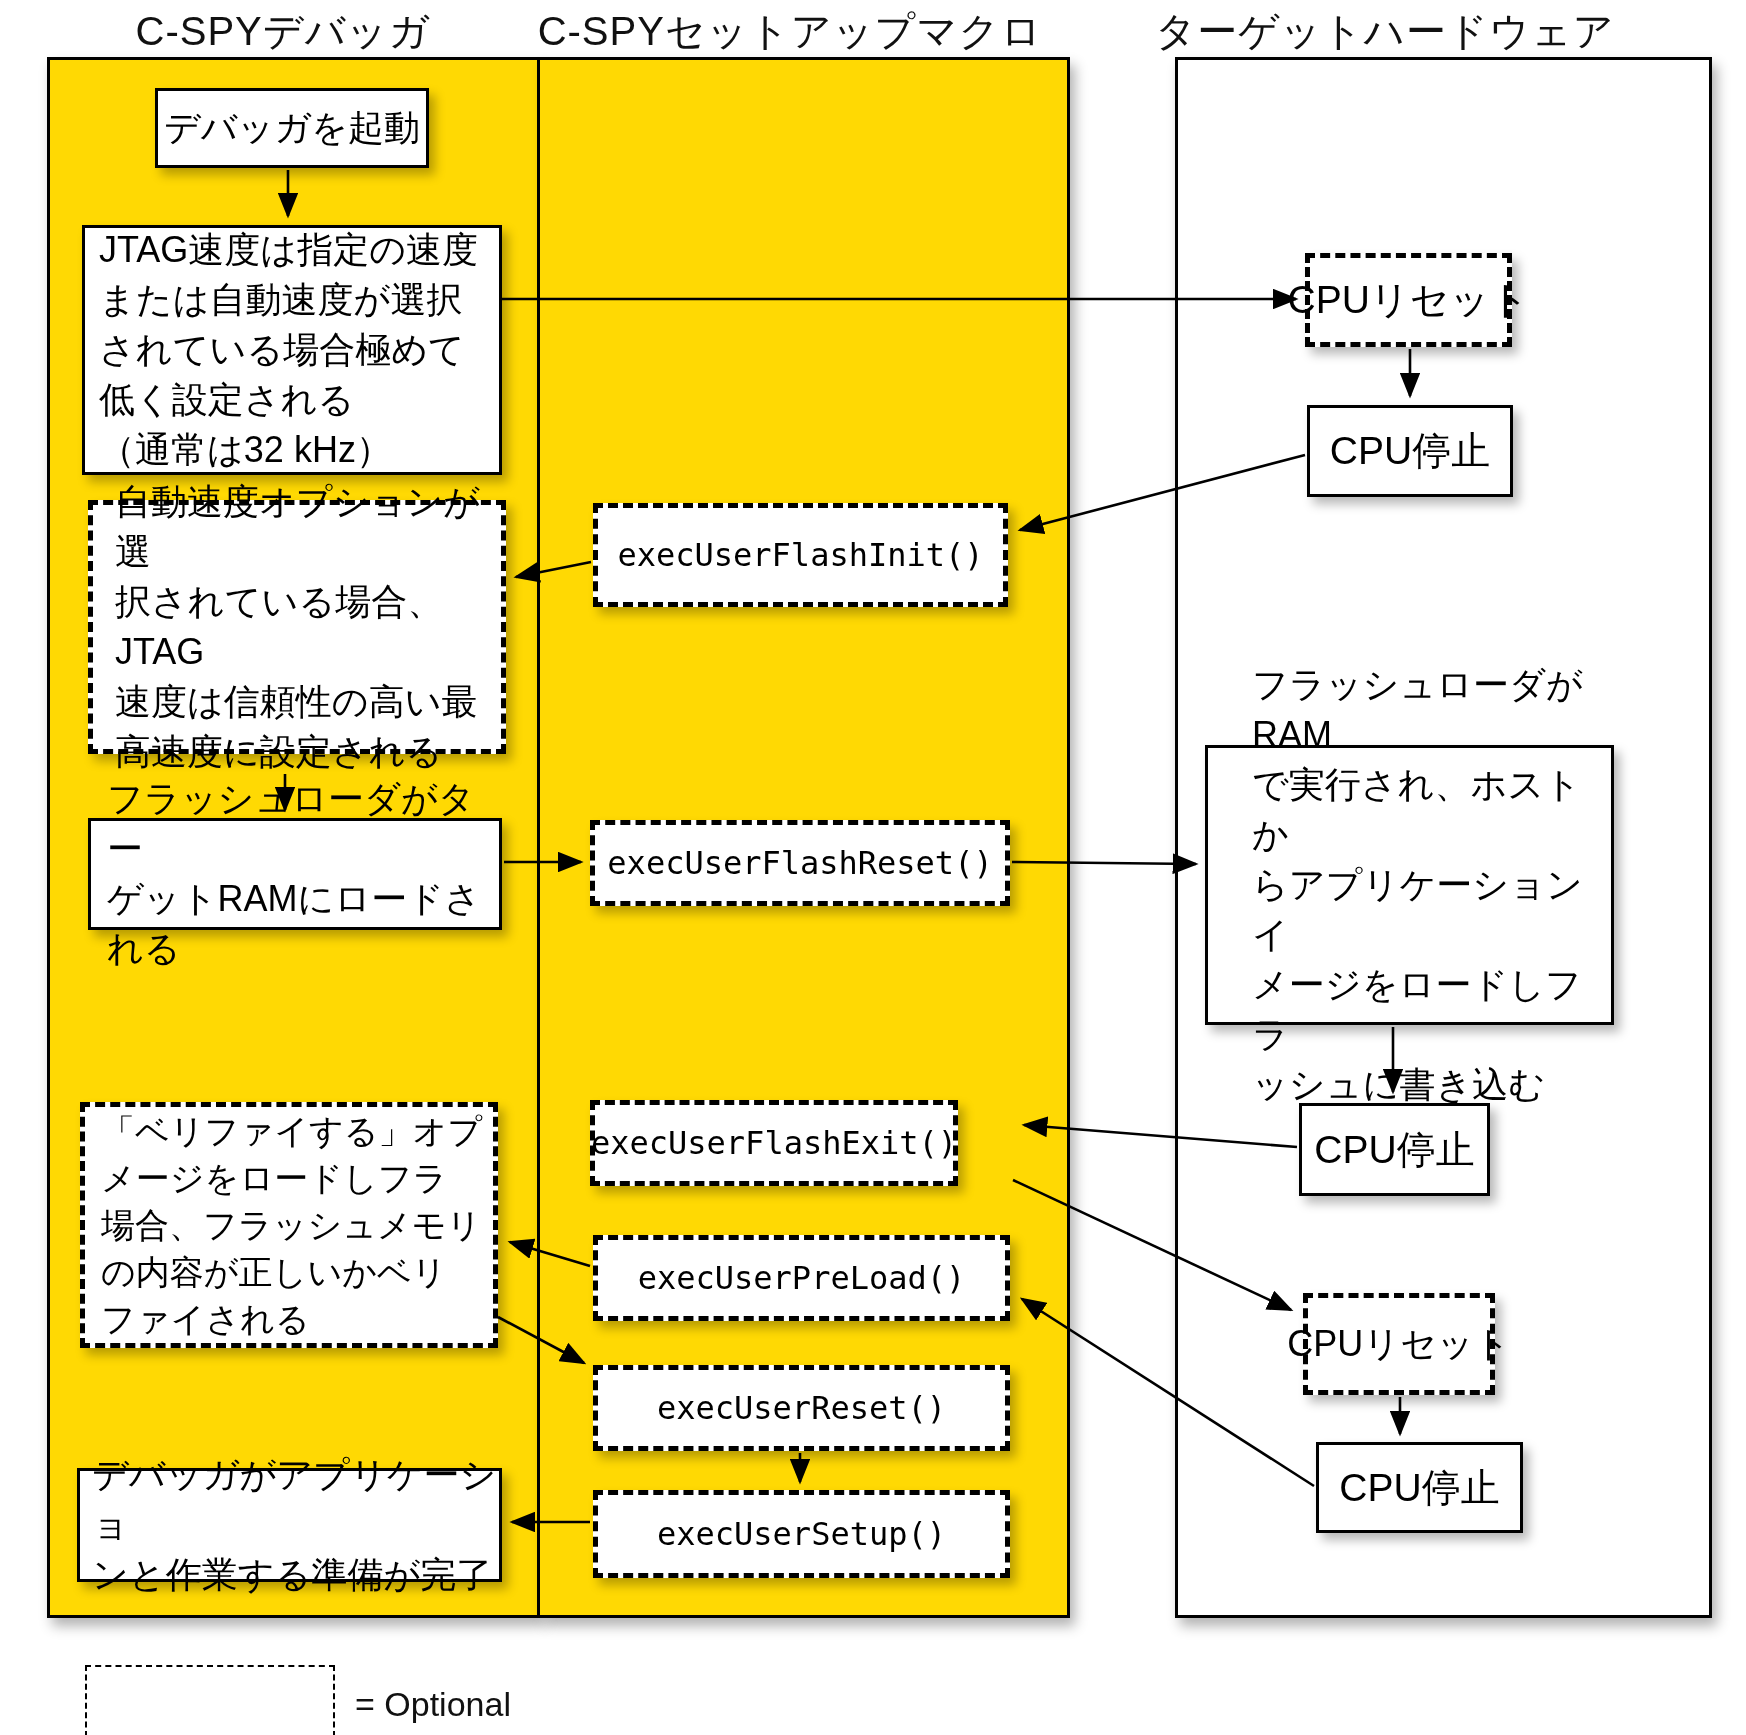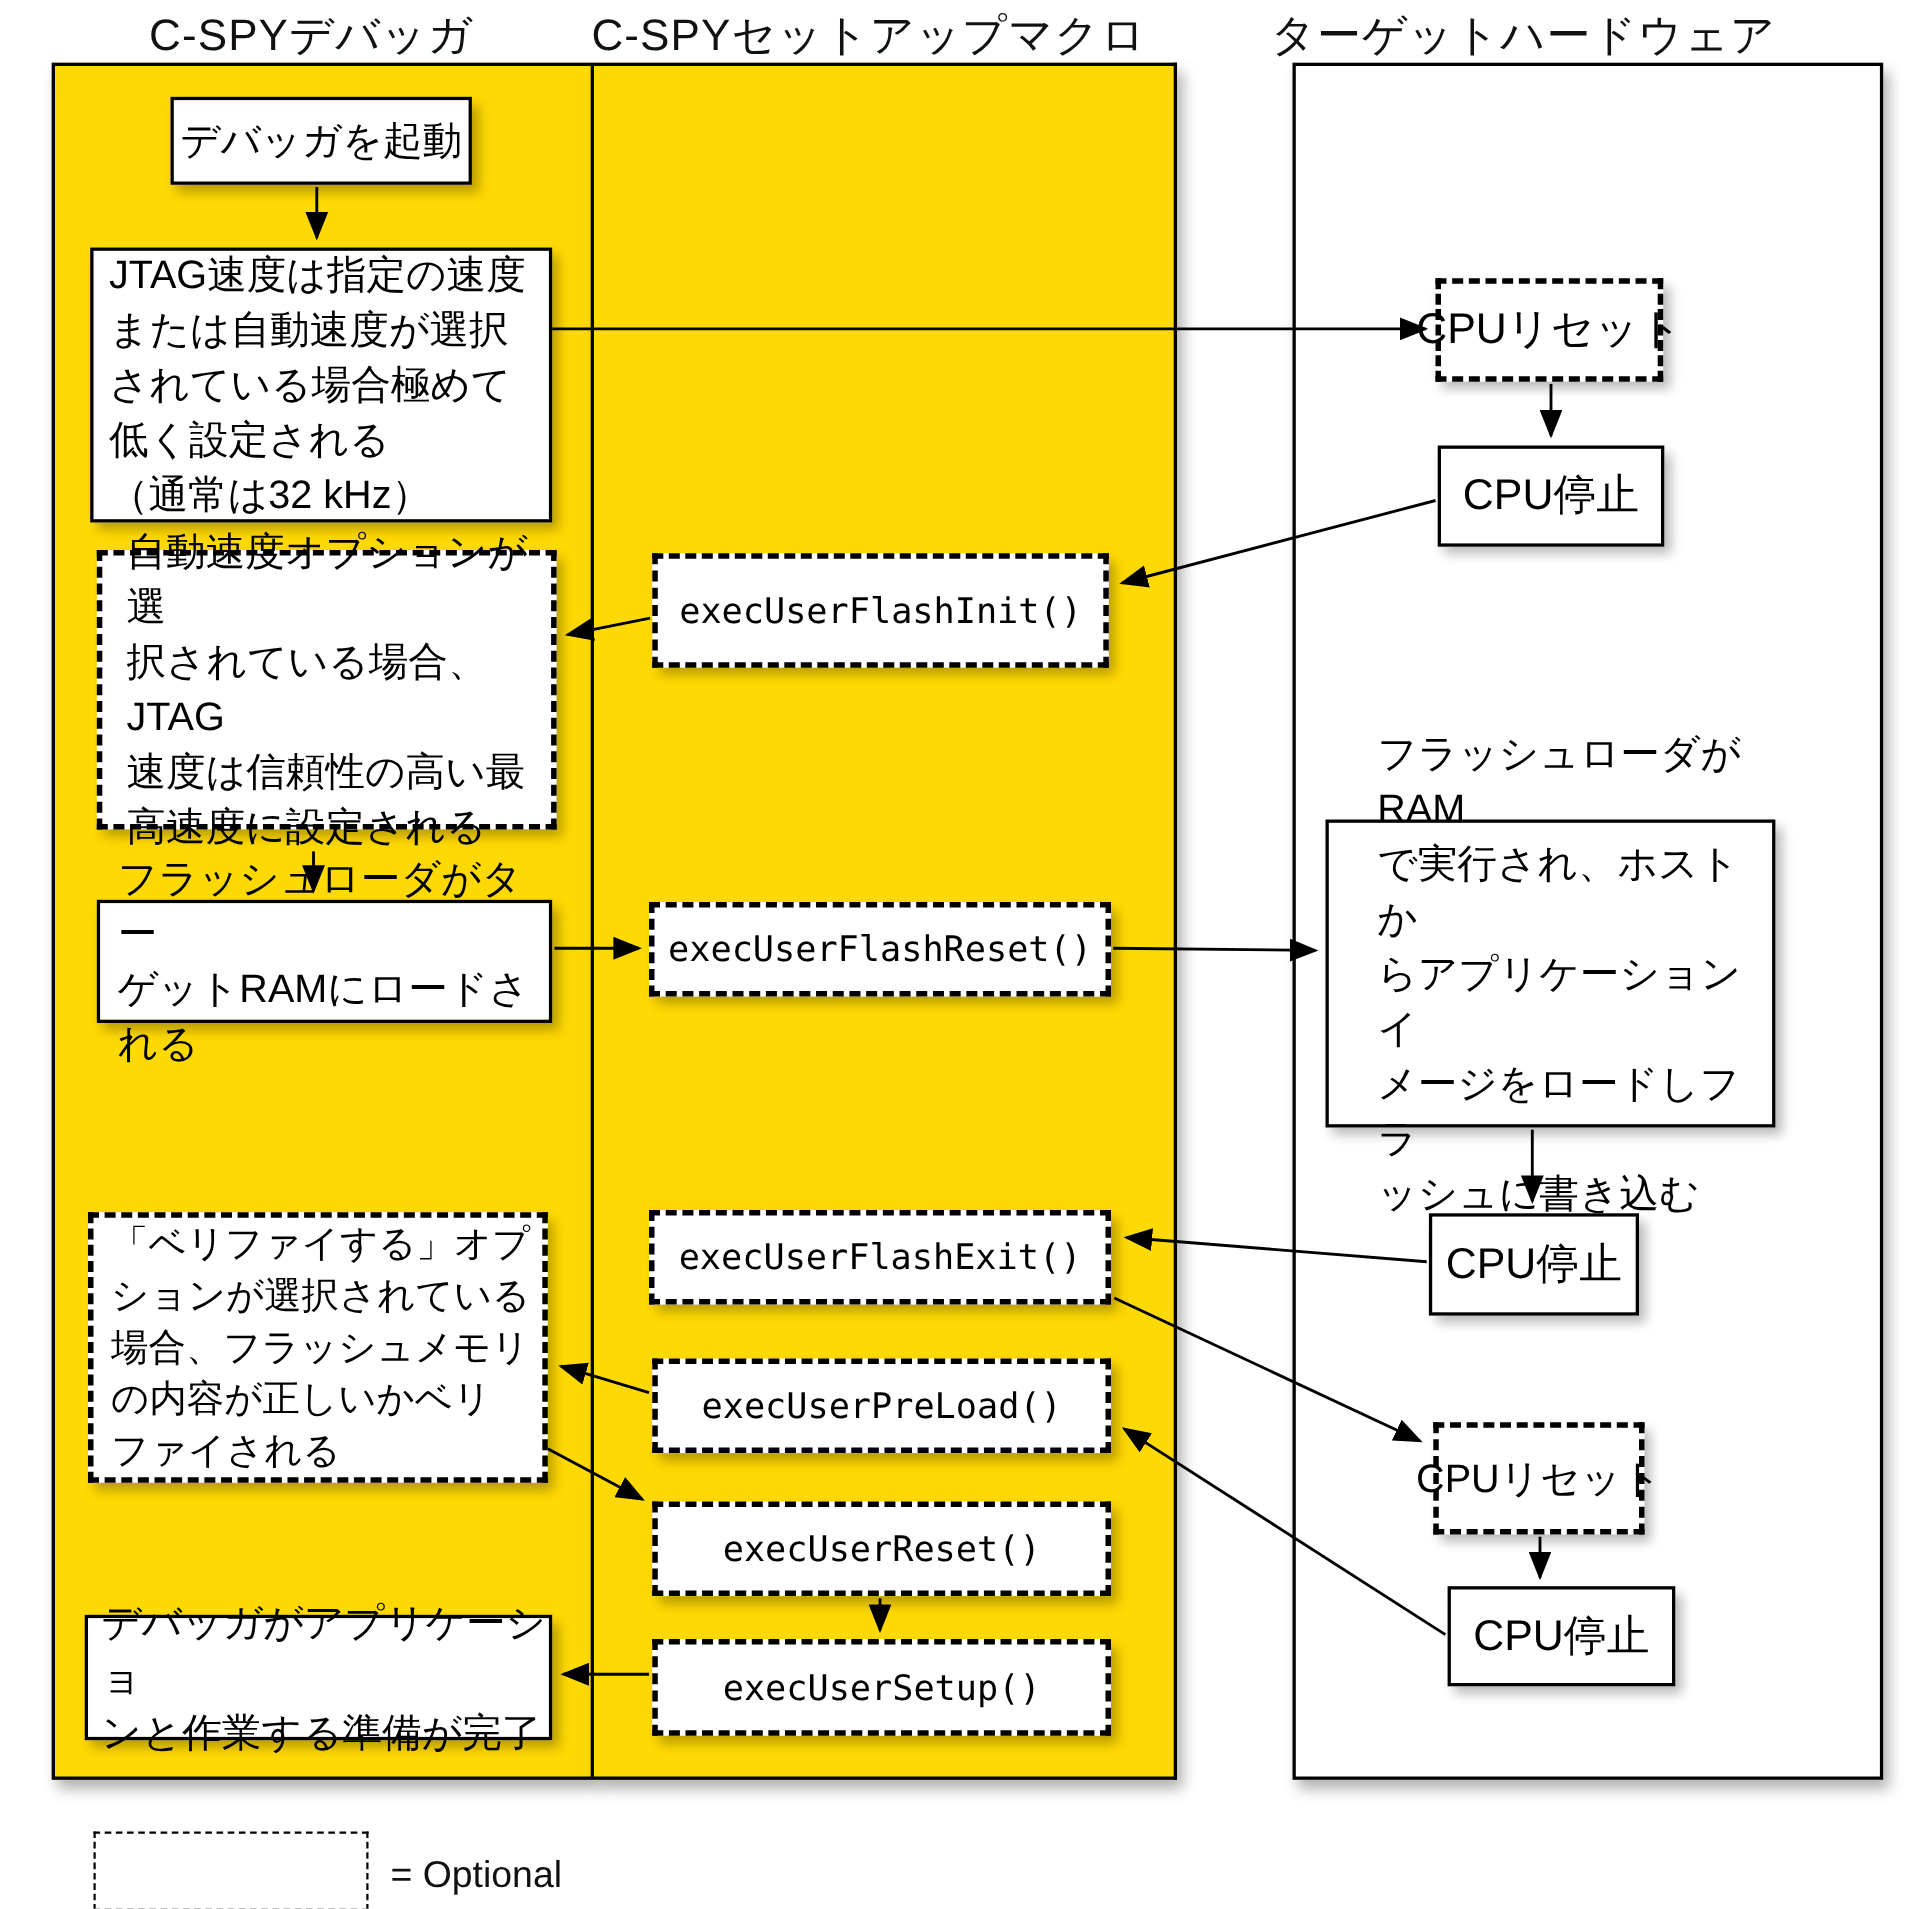--- a/index.html
+++ b/index.html
@@ -59,40 +59,40 @@
 高速度に設定される</span>
     </div>
 
   <div class="box jp36 left" style="left:88px;top:818px;width:414px;height:112px;padding-left:16px;">
     <span class="pre">フラッシュローダがター
 ゲットRAMにロードされる</span>
     </div>
 
   <div class="box dashed jp34 left" style="left:80px;top:1102px;width:418px;height:246px;padding-left:16px;">
     <span class="pre">「ベリファイする」オプ
-ションが選択されている
+メージをロードしフラ
 場合、フラッシュメモリ
 の内容が正しいかベリ
 ファイされる</span>
     </div>
 
   <div class="box jp36 left" style="left:77px;top:1468px;width:425px;height:114px;padding-left:12px;">
     <span class="pre">デバッガがアプリケーショ
 ンと作業する準備が完了</span>
     </div>
 
   <div class="box dashed mono" style="left:593px;top:503px;width:415px;height:104px;">
     <span>execUserFlashInit()</span>
     </div>
 
   <div class="box dashed mono" style="left:590px;top:820px;width:420px;height:86px;">
     <span>execUserFlashReset()</span>
     </div>
 
-  <div class="box dashed mono" style="left:590px;top:1100px;width:420px;height:86px;">
+  <div class="box dashed mono" style="left:590px;top:1100px;width:368px;height:86px;">
     <span>execUserFlashExit()</span>
     </div>
 
   <div class="box dashed mono" style="left:593px;top:1235px;width:417px;height:86px;">
     <span>execUserPreLoad()</span>
     </div>
 
   <div class="box dashed mono" style="left:593px;top:1365px;width:417px;height:86px;">
     <span>execUserReset()</span>
     </div>

